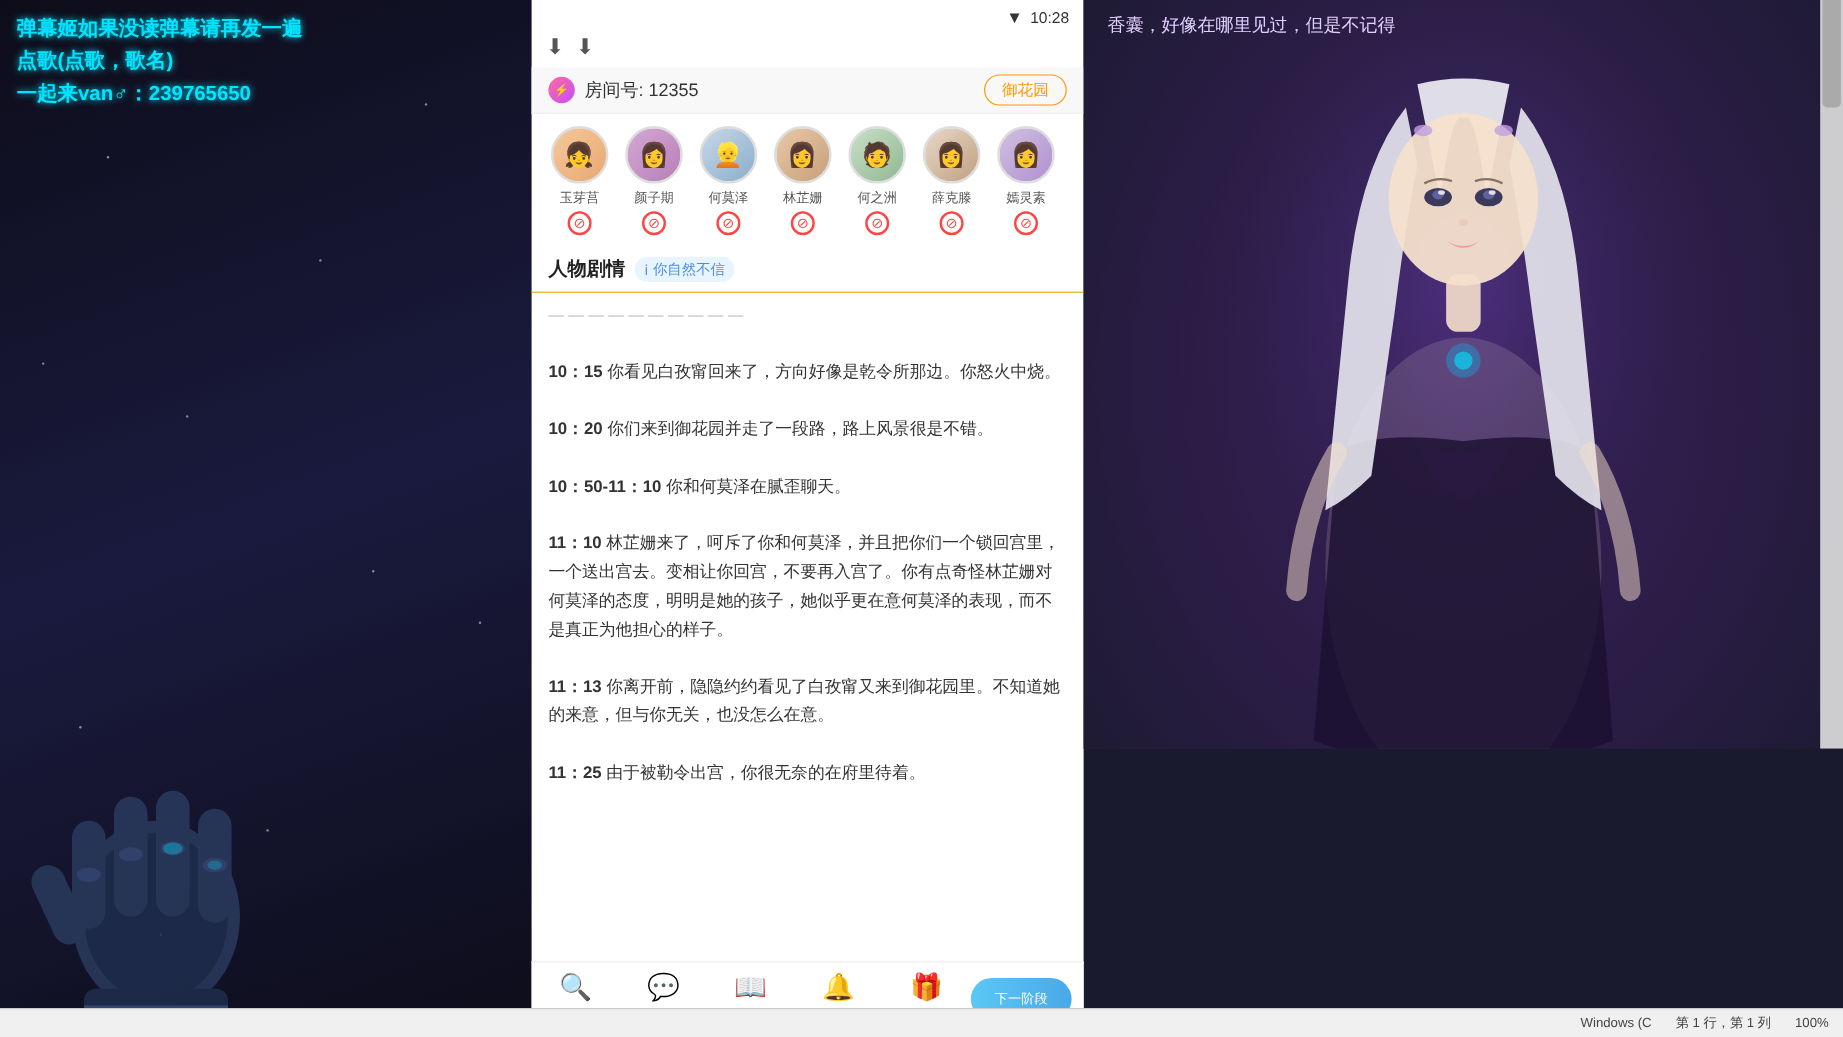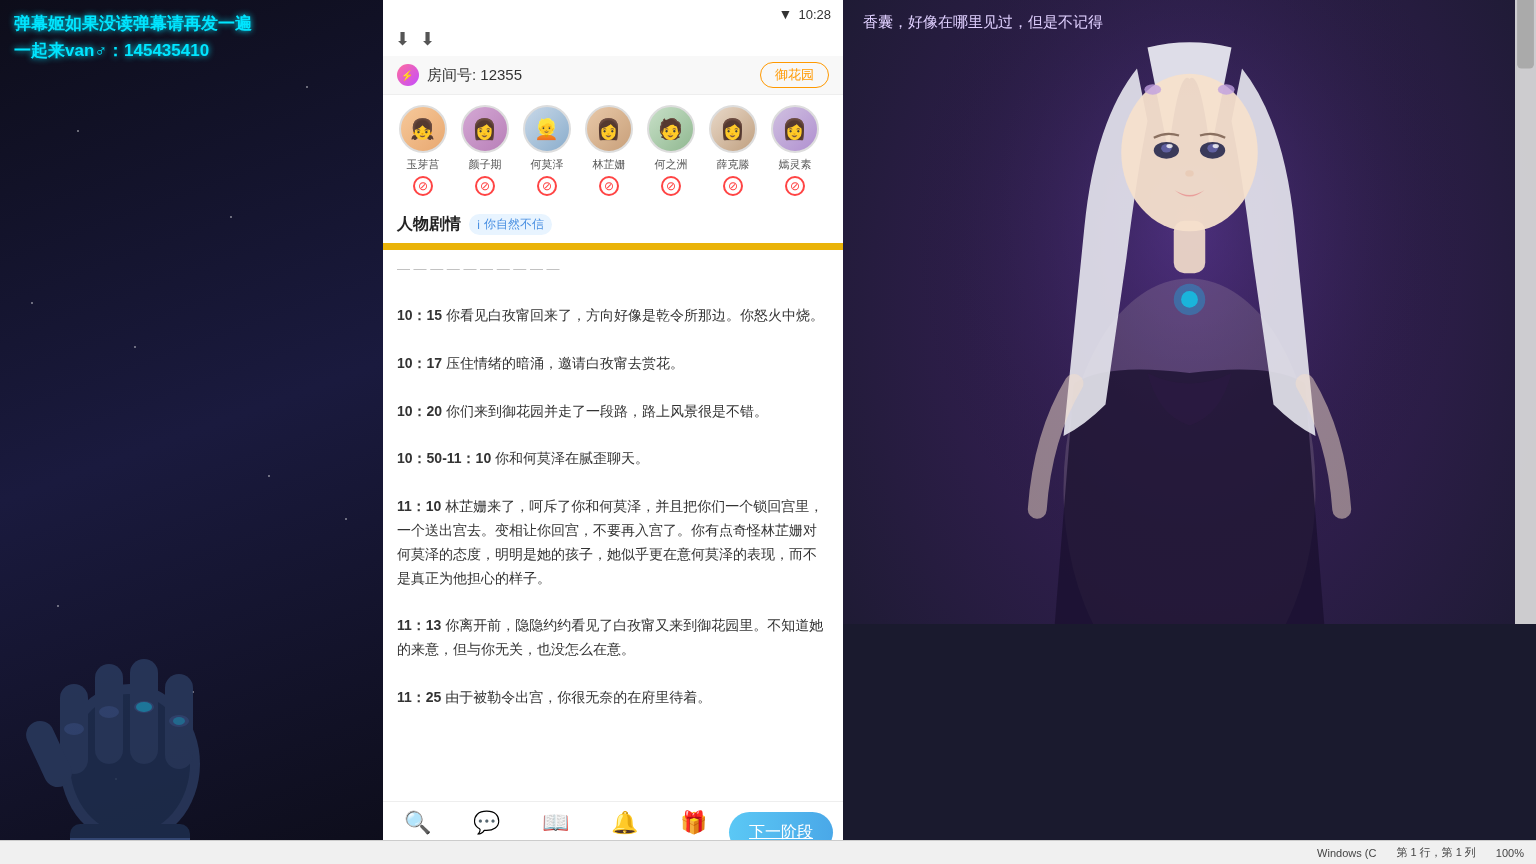--- a/index.html
+++ b/index.html
@@ -7,21 +7,21 @@
       width: 1536px;
       height: 864px;
       overflow: hidden;
       display: flex;
       font-family: sans-serif;
       background: #1a1a2e;
     }
 
     
     .left-panel {
-      width: 383px;
+      width: 443px;
       height: 864px;
       background: linear-gradient(160deg, #0d0d1a 0%, #1a1a3e 50%, #0d0d1a 100%);
       position: relative;
       overflow: hidden;
       flex-shrink: 0;
     }
 
     .left-panel .danmu-text {
       position: absolute;
       top: 0;
@@ -174,21 +174,21 @@
       color: #ff4444;
       font-size: 12px;
     }
 
     
     .story-header {
       display: flex;
       align-items: center;
       gap: 8px;
       padding: 8px 14px;
-      border-bottom: 7px solid #eab308;
+      border-bottom: 1px solid #eab308;
     }
     .story-header .story-title {
       font-size: 16px;
       font-weight: bold;
       color: #222;
     }
     .story-header .stage-btn {
       display: flex;
       align-items: center;
       gap: 4px;
@@ -237,25 +237,24 @@
     }
     .nav-item .nav-icon { font-size: 22px; color: #888; }
     .nav-item .nav-label { font-size: 11px; color: #888; }
 
     .next-stage-btn {
       background: linear-gradient(90deg, #5bc8f5, #4aa8e8);
       color: white;
       border: none;
       border-radius: 22px;
       padding: 10px 20px;
-      font-size: 16px;
+      font-size: 11px;
       cursor: pointer;
       margin-right: 10px;
       white-space: nowrap;
-      text-decoration: underline;
     }
 
     
     .right-panel {
       flex: 1;
       height: 624px;
       background: linear-gradient(160deg, #1a1a2e 0%, #2d1b4e 50%, #1a1a2e 100%);
       position: relative;
       overflow: hidden;
     }
@@ -316,21 +315,22 @@
     <div class="star" style="top:70%;left:15%"></div>
     <div class="star" style="top:80%;left:50%"></div>
     <div class="star" style="top:10%;left:80%"></div>
     <div class="star" style="top:60%;left:90%"></div>
     <div class="star" style="top:35%;left:8%"></div>
     <div class="star" style="top:90%;left:30%"></div>
   </div>
 
   <div class="danmu-text">
     <div>弹幕姬如果没读弹幕请再发一遍</div>
-    <div>一起来van♂：145435410</div>
+    <div>点歌(点歌，歌名)</div>
+    <div>一起来van♂：239765650</div>
   </div>
 
   <div class="robot-hand">
     <svg width="300" height="300" viewBox="0 0 300 300">
 
       <g opacity="0.85">
 
         <ellipse cx="150" cy="200" rx="70" ry="80" fill="#2a3a5e"></ellipse>
         <ellipse cx="150" cy="200" rx="60" ry="70" fill="#1e2e4e"></ellipse>
 
@@ -420,21 +420,20 @@
     <div class="stage-btn">
       <span>ℹ</span>
       <span>你自然不信</span>
     </div>
   </div>
 
   <div class="story-content">
     <div class="faded-line">— — — — — — — — — —</div>
 
     <p><strong>10：15</strong> 你看见白孜甯回来了，方向好像是乾令所那边。你怒火中烧。</p>
-    <p><strong>10：17</strong> 压住情绪的暗涌，邀请白孜甯去赏花。</p>
     <p><strong>10：20</strong> 你们来到御花园并走了一段路，路上风景很是不错。</p>
     <p><strong>10：50-11：10</strong> 你和何莫泽在腻歪聊天。</p>
     <p><strong>11：10</strong> 林芷姗来了，呵斥了你和何莫泽，并且把你们一个锁回宫里，一个送出宫去。变相让你回宫，不要再入宫了。你有点奇怪林芷姗对何莫泽的态度，明明是她的孩子，她似乎更在意何莫泽的表现，而不是真正为他担心的样子。</p>
     <p><strong>11：13</strong> 你离开前，隐隐约约看见了白孜甯又来到御花园里。不知道她的来意，但与你无关，也没怎么在意。</p>
     <p><strong>11：25</strong> 由于被勒令出宫，你很无奈的在府里待着。</p>
 
   </div>
 
   <div class="bottom-nav">
     <div class="nav-item">

